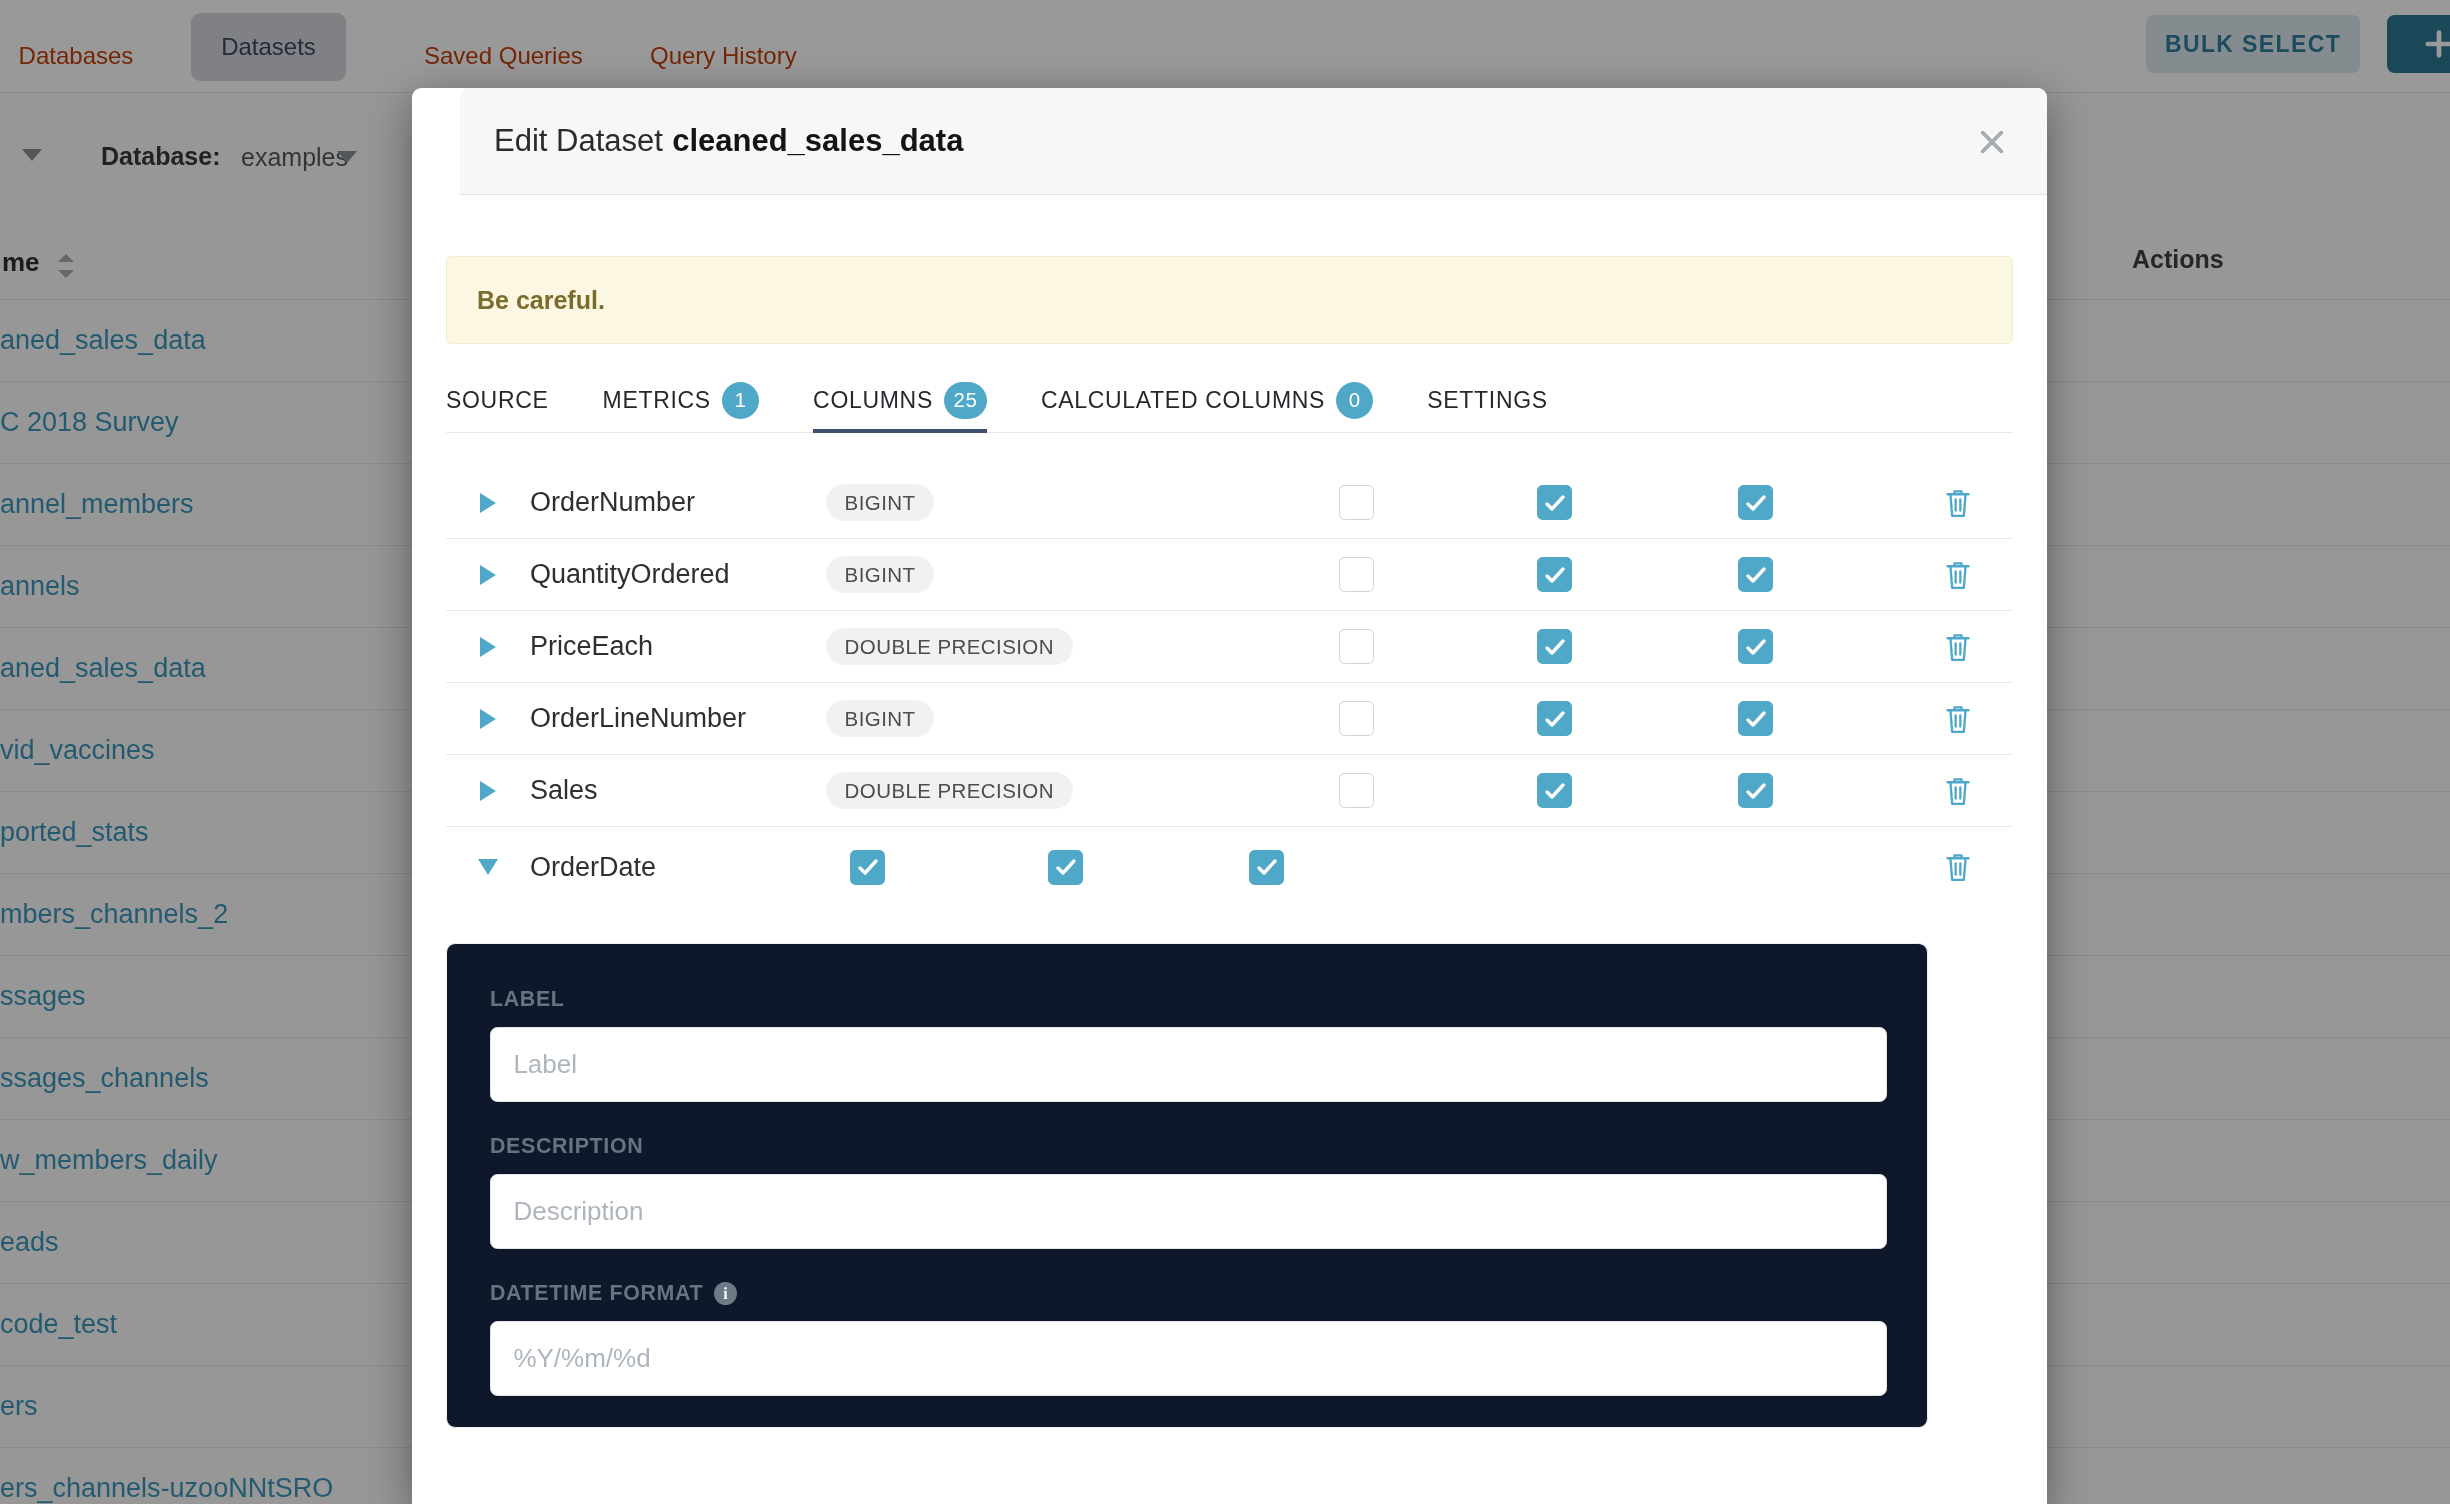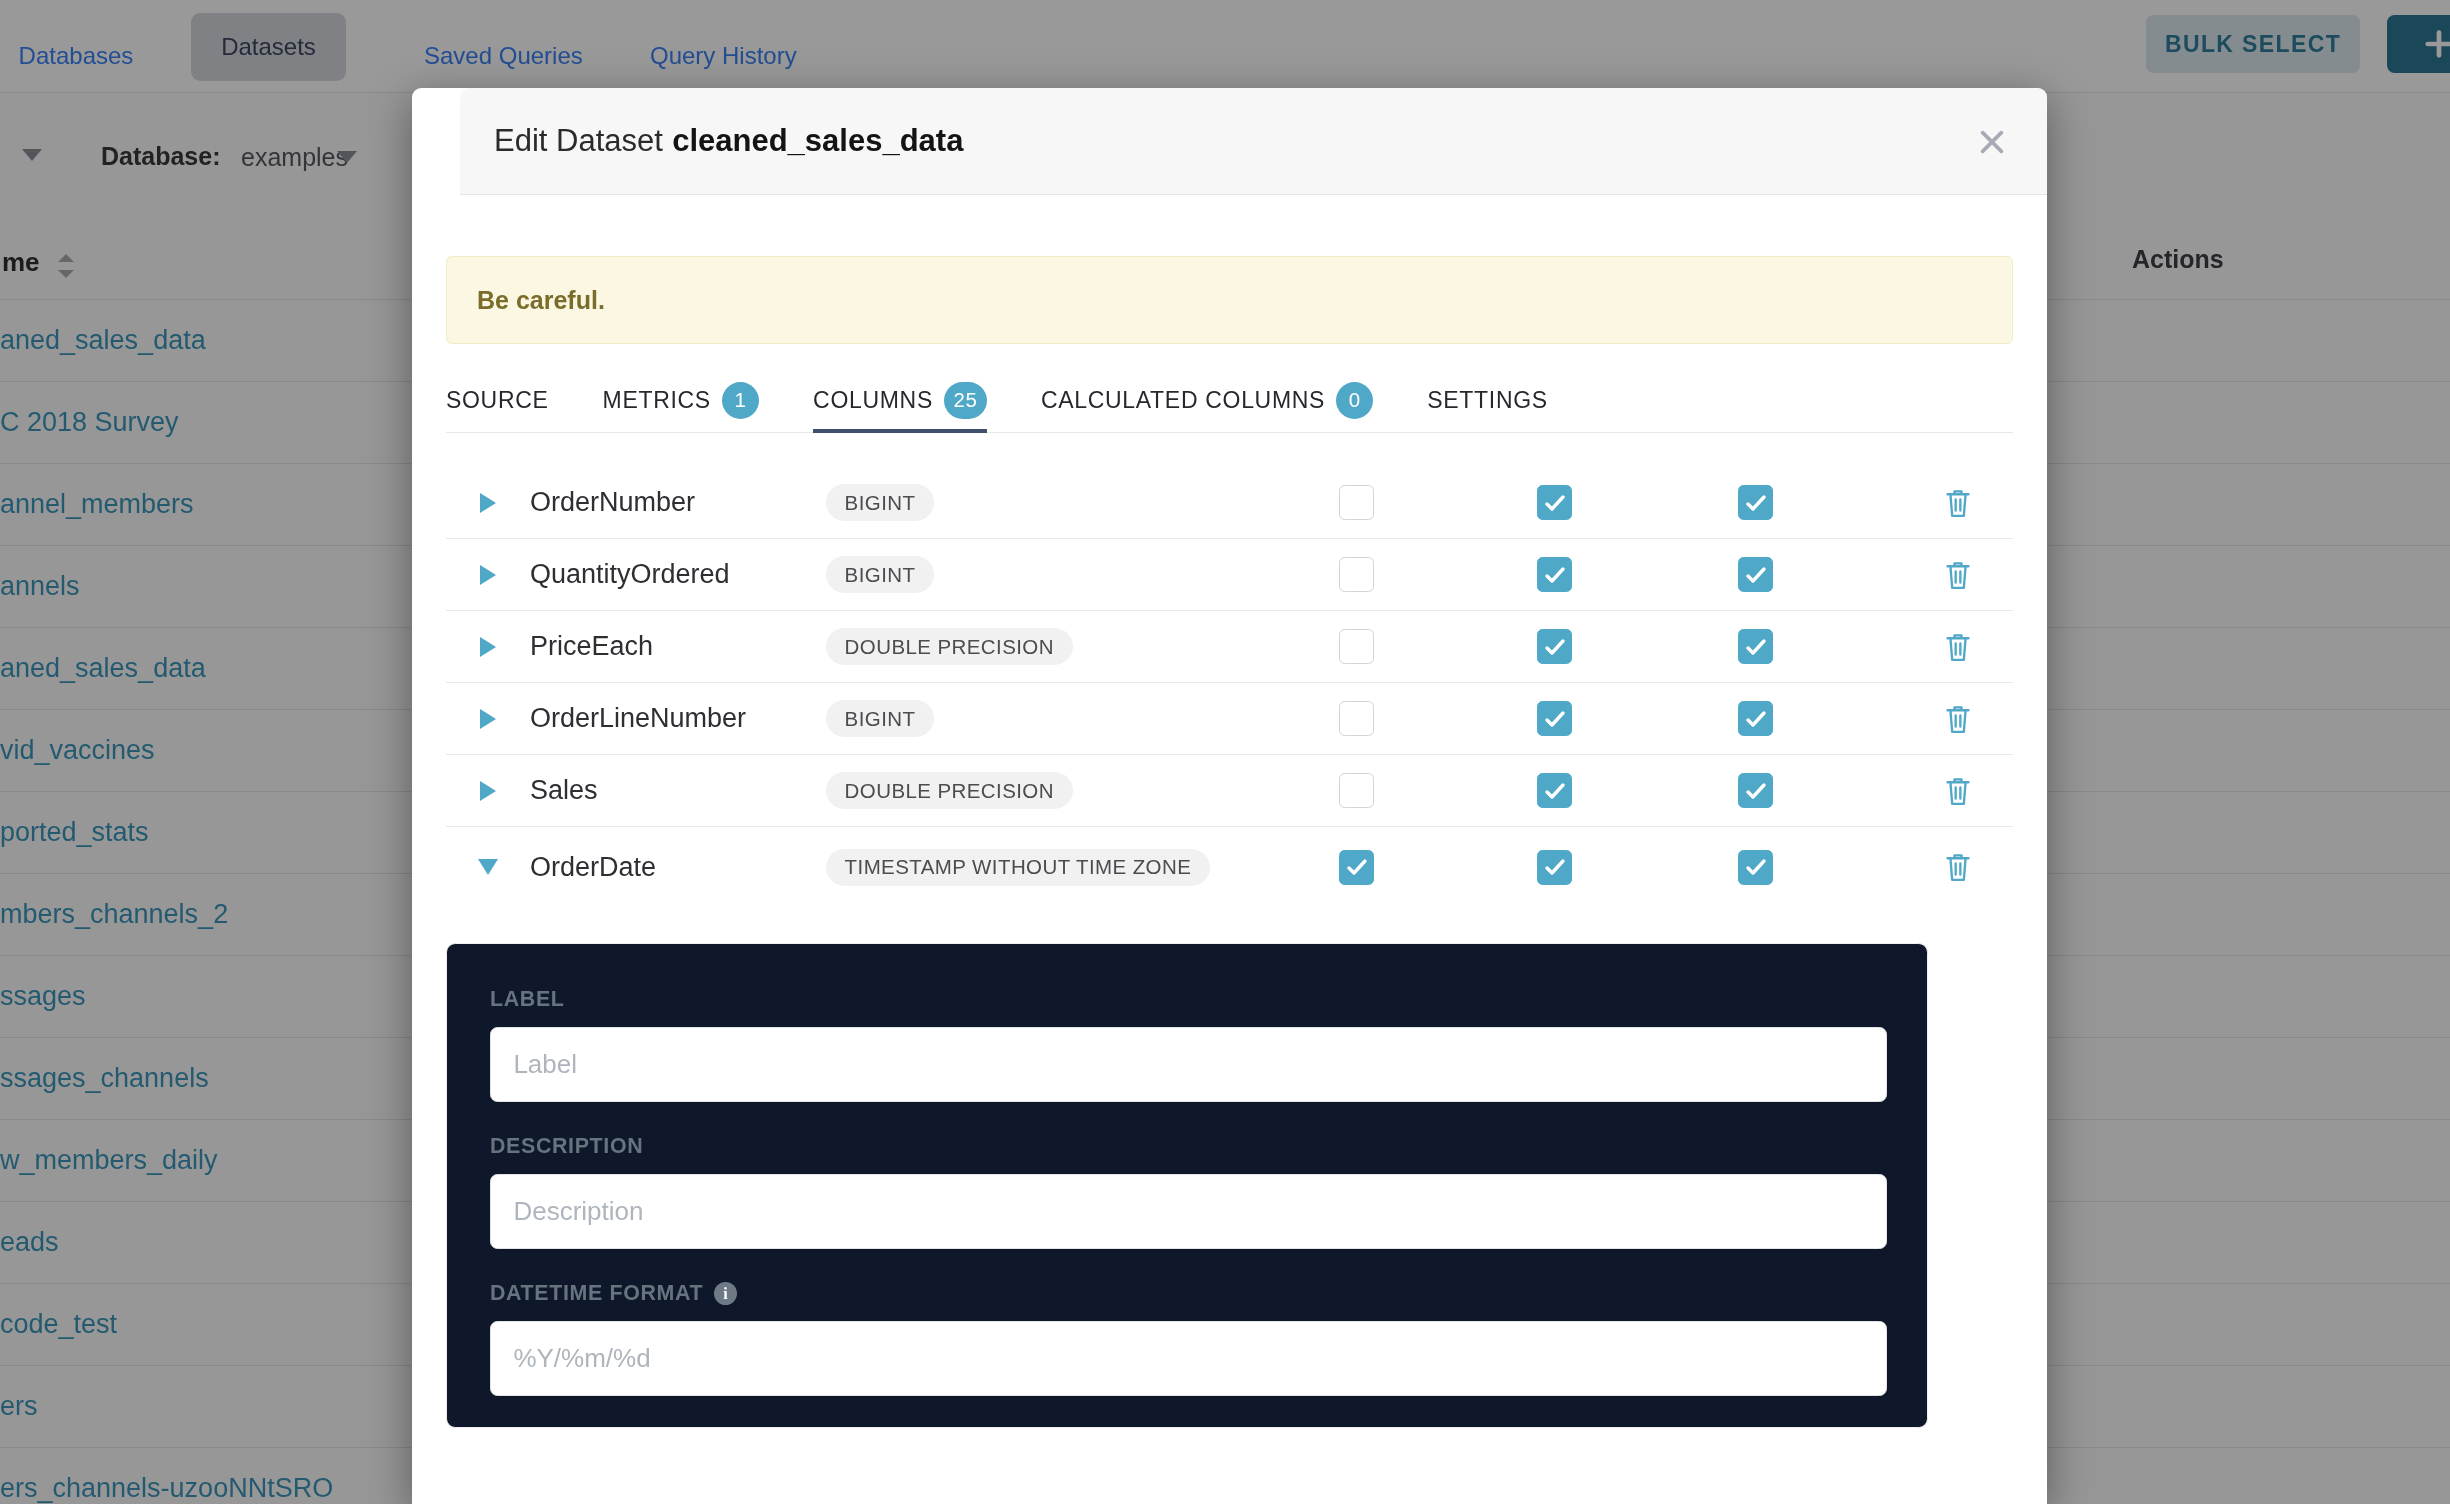--- a/index.html
+++ b/index.html
@@ -3,21 +3,21 @@
 <meta charset="utf-8">
 <style>
   * { margin:0; padding:0; box-sizing:border-box; }
   html,body { background:#888; }
   body { font-family:"Liberation Sans", sans-serif; }
   .stage { position:relative; width:2450px; height:1505px; overflow:hidden; background:#FCFCFD; }
 
   
   .bg { position:absolute; inset:0; }
   .navbar { position:absolute; top:0; left:0; width:2450px; height:93px; background:#FFFFFF; border-bottom:0.9px solid #E6E6E6; }
-  .nav-item { position:absolute; top:0; height:111px; display:flex; align-items:center; font-size:24px; color:#3b82f6; cursor:pointer; }
+  .nav-item { position:absolute; top:0; height:111px; display:flex; align-items:center; font-size:24px; color:#c2410c; cursor:pointer; }
   .nav-pill { position:absolute; left:191px; top:13px; width:155px; height:68px; background:#D4D7DC; border-radius:9.3px; display:flex; align-items:center; justify-content:center; font-size:24px; color:#3E4763; }
   .bulk-btn { position:absolute; left:2146px; top:15px; width:214px; height:58px; background:#DCE9EE; border-radius:7.5px; display:flex; align-items:center; justify-content:center; font-size:23px; font-weight:bold; letter-spacing:0.06em; color:#2F7F9B; cursor:pointer; }
   .plus-btn { position:absolute; left:2387px; top:15px; width:103px; height:58px; background:#2D7894; border-radius:7.5px; display:flex; align-items:center; justify-content:center; cursor:pointer; }
   .plus-btn svg { display:block; }
 
   .subheader-caret { position:absolute; width:0; height:0; border-left:10.3px solid transparent; border-right:10.3px solid transparent; border-top:12px solid #898E96; }
   .db-label { position:absolute; left:101px; top:142px; font-size:25px; font-weight:bold; color:#3A3A3E; }
   .db-value { position:absolute; left:241px; top:143px; font-size:25px; color:#55595F; cursor:pointer; }
 
   .name-header { position:absolute; left:1.9px; top:247px; font-size:26px; font-weight:bold; color:#2F2F35; }
@@ -373,21 +373,20 @@
                 <path d="M3 6 H21 M9 6 V3.5 H15 V6 M5.5 6 L7 24.5 H17 L18.5 6 M10 10.5 V20 M14 10.5 V20" fill="none" stroke="#4FA8C7" stroke-width="2" stroke-linecap="round" stroke-linejoin="round"></path>
               </svg>
             </div>
         </div>
 
         <div class="trow drow expanded">
           <div class="c-caret">
               <span class="caret-down"></span>
             </div>
           <div class="c-name">OrderDate</div>
-          <div class="c-type"><span class="type-pill">TIMESTAMP WITHOUT TIME ZONE</span></div>
           <div class="c-temporal">
               <span class="cb checked">
                 <svg width="24" height="24" viewBox="0 0 24 24">
                   <polyline points="4 13 9 18 20 6" fill="none" stroke="#fff" stroke-width="3.4" stroke-linecap="round" stroke-linejoin="round"></polyline>
                 </svg>
               </span>
             </div>
           <div class="c-filter">
               <span class="cb checked">
                 <svg width="24" height="24" viewBox="0 0 24 24">

